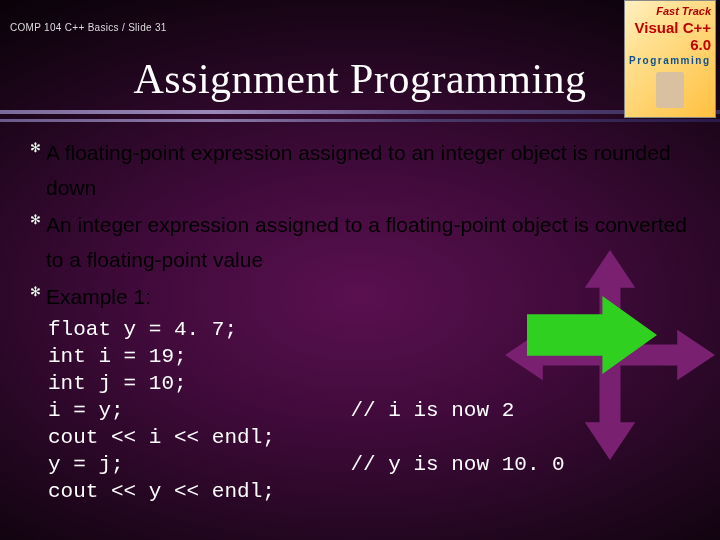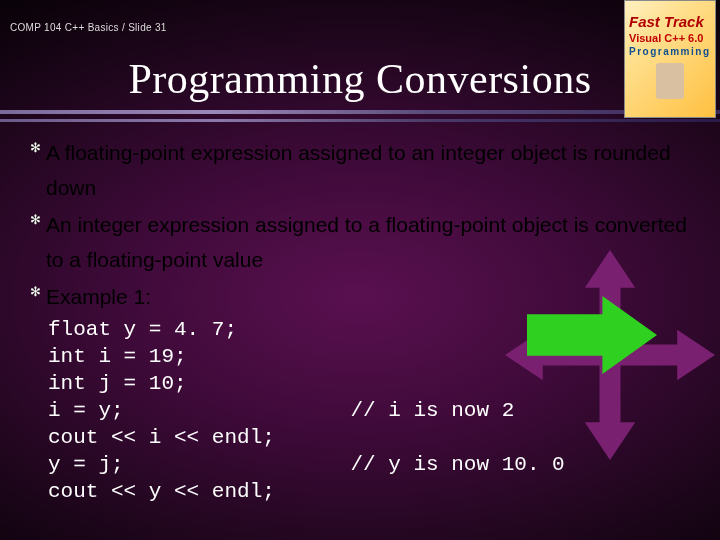--- a/index.html
+++ b/index.html
@@ -46,22 +46,22 @@
     position: absolute;
     top: 0; right: 4px;
     width: 92px; height: 118px;
     background: linear-gradient(135deg, #fff0c0 0%, #ffe090 30%, #ffc040 100%);
     border: 1px solid #888;
     font-size: 7px;
     color: #800000;
     padding: 4px;
     overflow: hidden;
   }
-  .book .ft { font-style: italic; font-weight: bold; font-size: 15px; color: #b00000; text-align: left; margin-top: 8px; }
-  .book .vc { font-weight: bold; font-size: 11px; color: #c00000; text-align: left; margin-top: 2px; }
+  .book .ft { font-style: italic; font-weight: bold; font-size: 11px; color: #b00000; text-align: right; }
+  .book .vc { font-weight: bold; font-size: 15px; color: #c00000; text-align: right; margin-top: 2px; }
   .book .pr { font-weight: bold; font-size: 10px; color: #105090; text-align: left; margin-top: 2px; letter-spacing: 1.5px; }
   .book .face { width: 28px; height: 36px; background: #d8c0a0; margin: 6px auto 0; border-radius: 3px; }
   .content {
     position: absolute;
     top: 135px;
     left: 28px;
     right: 20px;
   }
   .bullet-row {
     display: flex;
@@ -106,21 +106,21 @@
     left: 22px; top: 35px;
     width: 130px; height: 100px;
   }
 </style>
 </head>
 <body>
 
 <div class="header">COMP 104 C++ Basics / Slide 31</div>
 
 <div class="title-area">
-  <div class="title">Programming Conversions</div>
+  <div class="title">Assignment Programming</div>
   <div class="underline1"></div>
   <div class="underline2"></div>
 </div>
 
 <div class="book">
   <div class="ft">Fast Track</div>
   <div class="vc">Visual C++ 6.0</div>
   <div class="pr">Programming</div>
   <div class="face"></div>
 </div>

